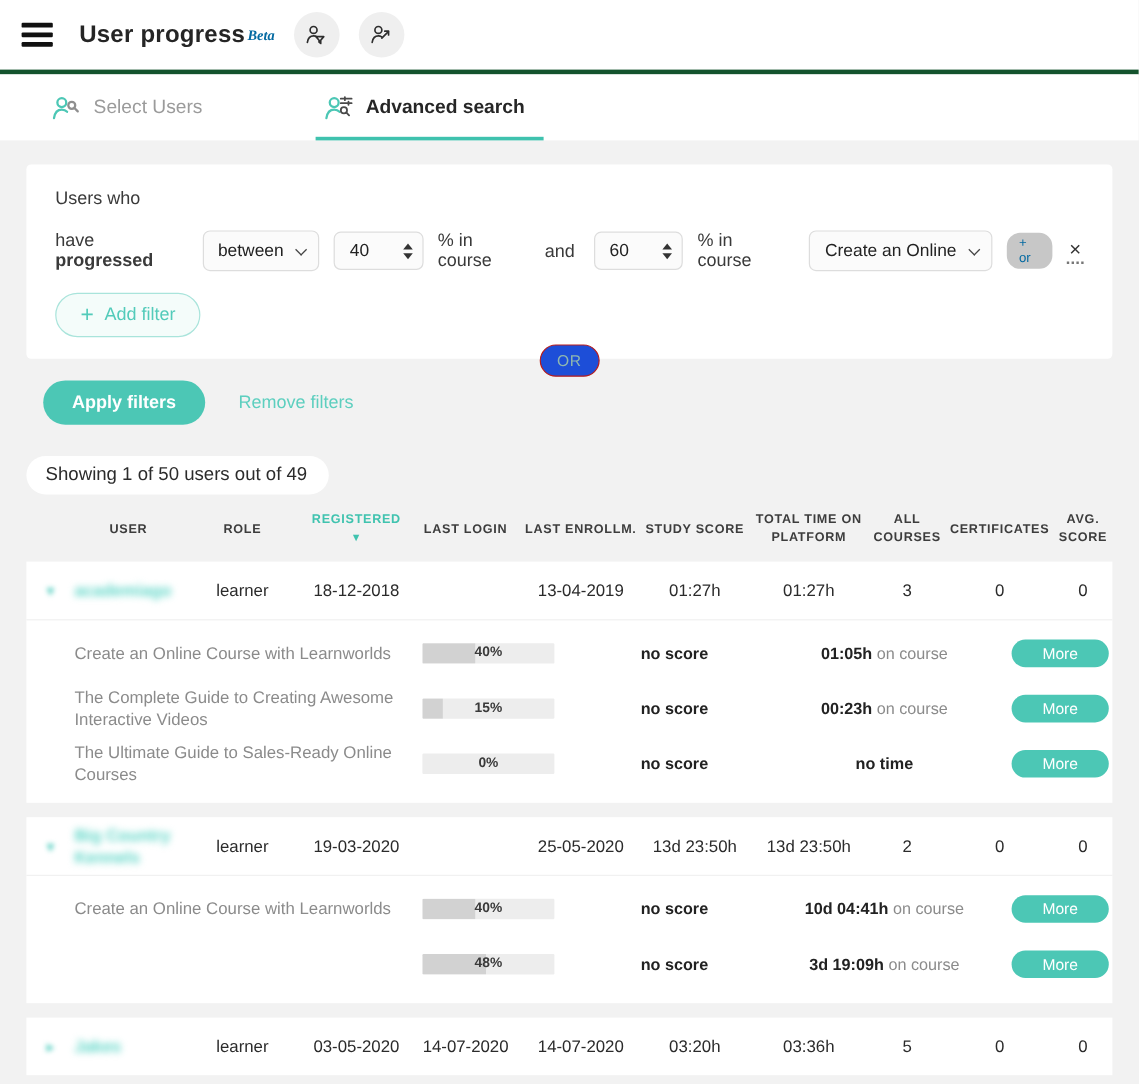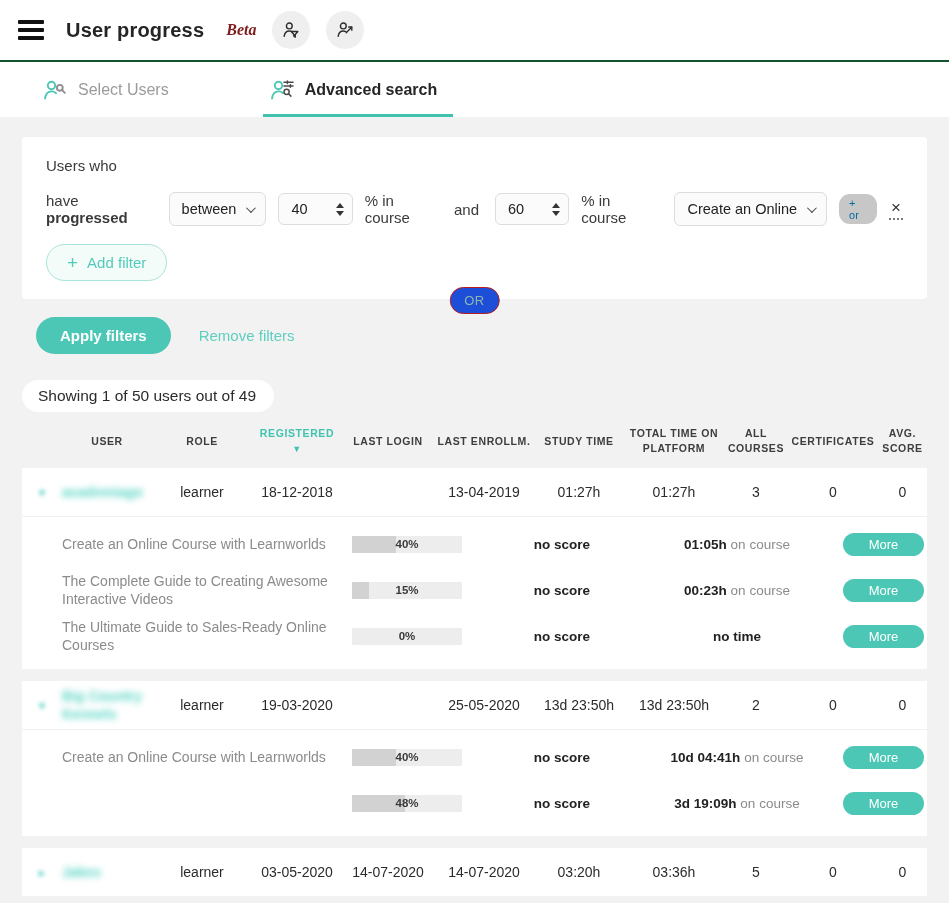--- a/index.html
+++ b/index.html
@@ -1,24 +1,24 @@
 <!DOCTYPE html>
 <html><head>
 <meta charset="utf-8">
 <style>
   * { margin:0; padding:0; box-sizing:border-box; }
   html,body { width:949px; height:903px; overflow:hidden; }
   body { background:#f2f2f2; font-family:"Liberation Sans", sans-serif; color:#2e2e2e; }
 
   
-  .topbar { background:#fff; height:62px; display:flex; align-items:center; padding:0 16px; border-bottom:2px solid #14532d; }
+  .topbar { background:#fff; height:62px; display:flex; align-items:center; padding:0 16px; border-bottom:4px solid #14532d; }
   .hamburger { width:26px; height:20px; display:flex; flex-direction:column; justify-content:space-between; cursor:pointer; margin-left:2px; }
   .hamburger span { display:block; height:4px; background:#111; border-radius:1px; }
   .page-title { font-size:20px; font-weight:700; color:#252525; margin-left:22px; letter-spacing:.2px; }
-  .beta { font-size:16px; font-style:italic; color:#7f1d1d; font-family:"Liberation Serif", serif; margin-left:22px; font-weight:700; }
+  .beta { font-size:12px; font-style:italic; color:#0369a1; font-family:"Liberation Serif", serif; margin-left:2px; font-weight:700; }
   .circle-btn { width:38px; height:38px; border-radius:50%; background:#efefef; display:flex; align-items:center; justify-content:center; margin-left:16px; cursor:pointer; }
 
   
   .tabbar { background:#fff; height:55px; display:flex; align-items:stretch; padding:0 38px; gap:92px; }
   .tab { display:flex; align-items:center; gap:10px; font-size:16px; color:#9b9b9b; cursor:pointer; position:relative; padding:0 4px; }
   .tab.active { color:#262626; font-weight:700; }
   .tab.active::after { content:""; position:absolute; left:-2px; right:-12px; bottom:0; height:3px; background:#3fc2ae; }
 
   
   .filter-card { background:#fff; margin:20px 22px 0 22px; border-radius:4px; padding:20px 24px 18px 24px; position:relative; }
@@ -201,21 +201,21 @@
 
   <div class="grid-cols thead">
     <div></div>
     <div class="h-user">USER</div>
     <div>ROLE</div>
     <div class="th-sorted">
       <span>REGISTERED</span> <span class="arrow">▼</span>
     </div>
     <div>LAST LOGIN</div>
     <div>LAST ENROLLM.</div>
-    <div>STUDY TIME</div>
+    <div>STUDY SCORE</div>
     <div>TOTAL TIME ON PLATFORM</div>
     <div>ALL COURSES</div>
     <div>CERTIFICATES</div>
     <div>AVG. SCORE</div>
   </div>
 
   <div class="user-card">
     <div class="grid-cols user-row">
       <div class="cell-caret">▾</div>
       <div class="cell-user">academiago</div>

